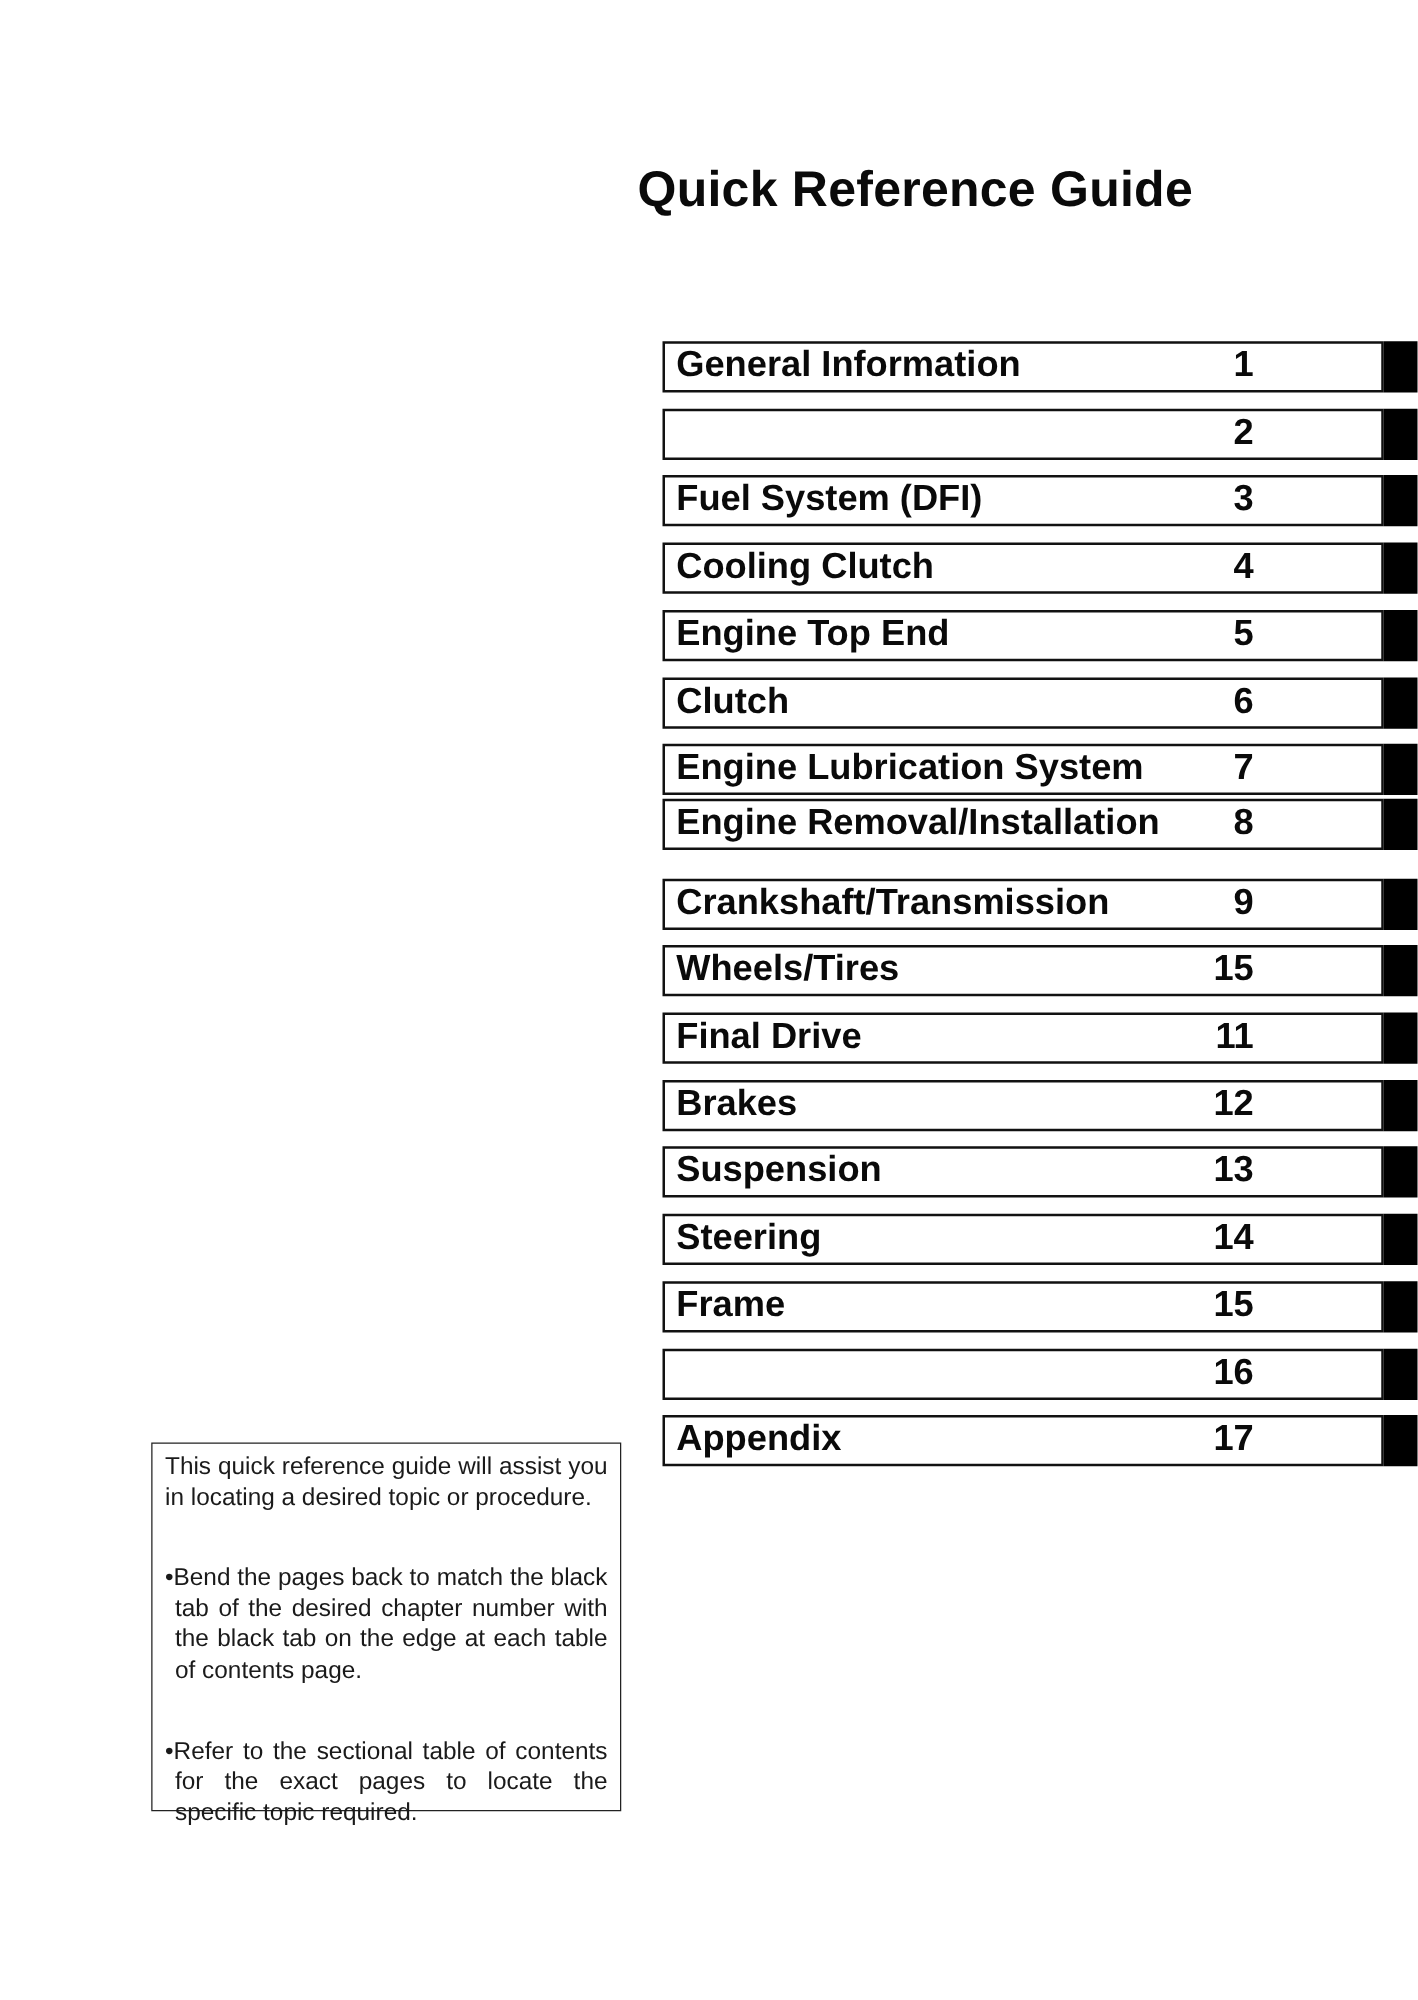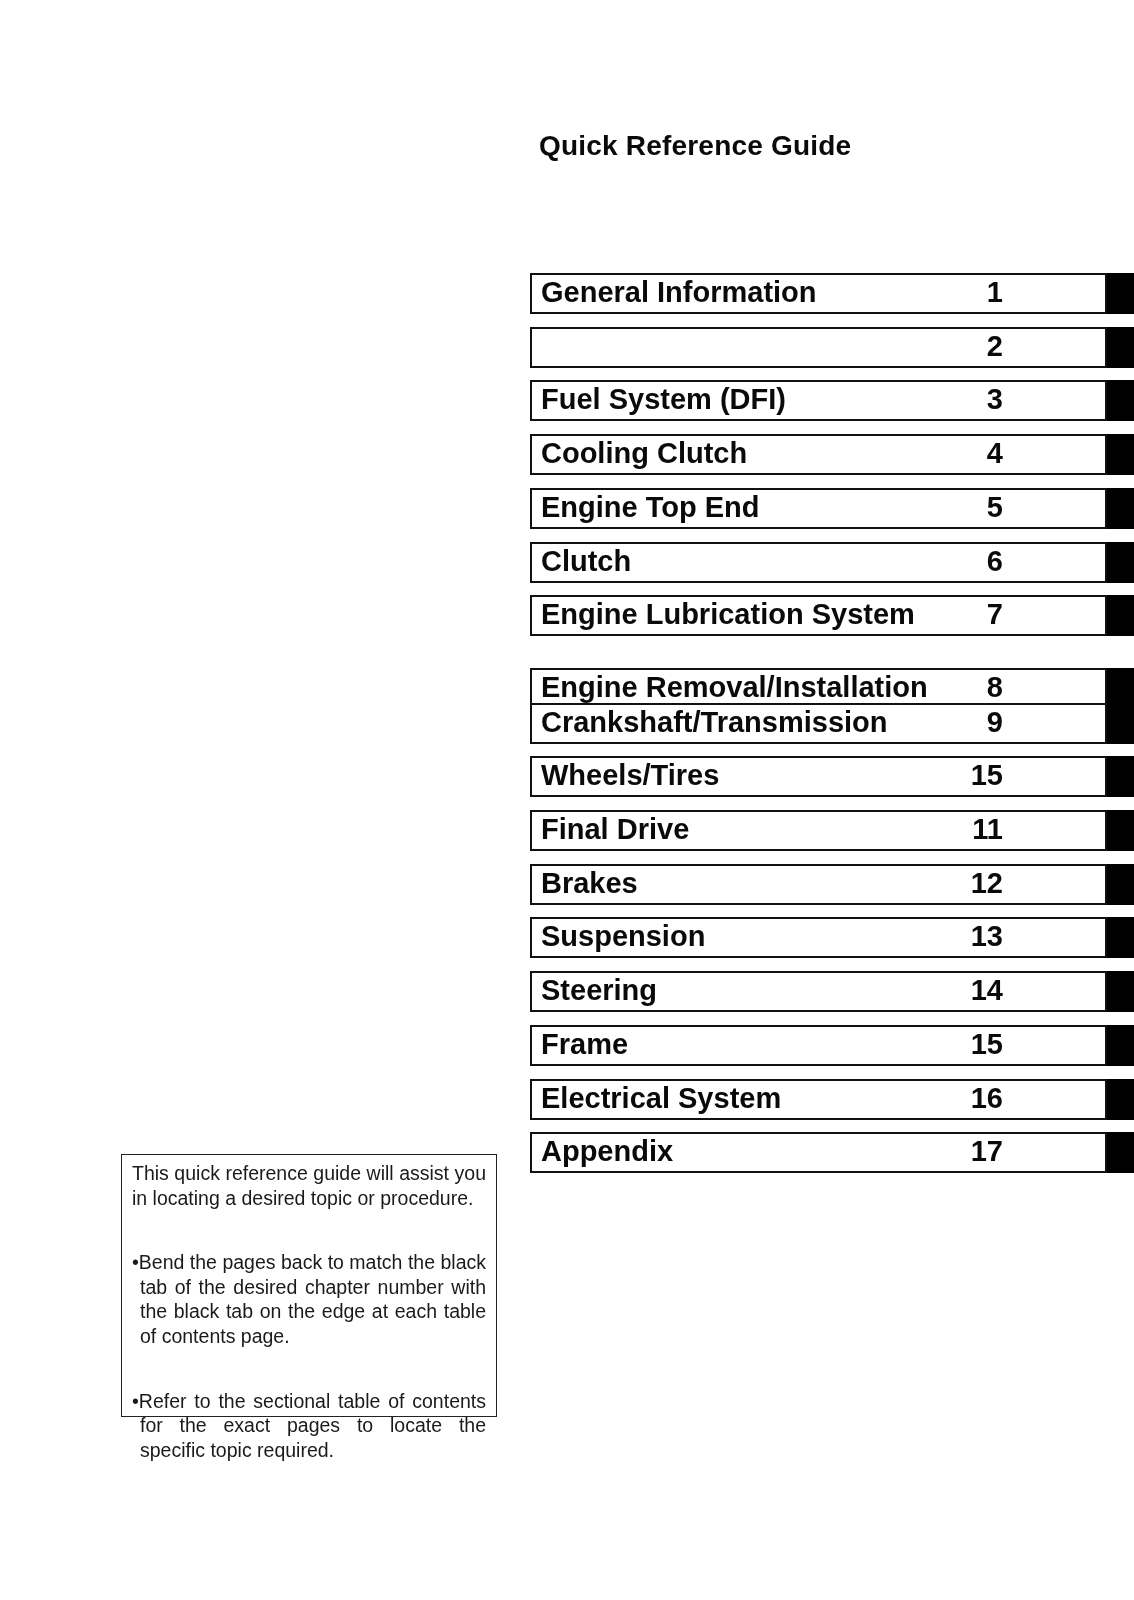--- a/index.html
+++ b/index.html
@@ -1,24 +1,24 @@
 <!DOCTYPE html>
 <html><head>
 <meta charset="utf-8">
 <style>
   html, body { margin:0; padding:0; background:#ffffff; }
   body { width:1134px; height:1600px; position:relative; overflow:hidden; font-family:"Liberation Sans", sans-serif; color:#0a0a0a; }
-  .title { position:absolute; left:539px; top:130px; font-size:28px; font-weight:bold; letter-spacing:0.2px; white-space:nowrap; }
+  .title { position:absolute; left:510px; top:130px; font-size:40px; font-weight:bold; letter-spacing:0.2px; white-space:nowrap; }
   .toc { position:absolute; left:530px; top:273px; width:604px; }
   .row { position:absolute; left:0; width:508px; height:41px; }
   .row .box { position:absolute; left:0; top:0; width:573px; height:37px; border:2px solid #111; background:#fff; }
   .row .label { position:absolute; left:11px; top:2px; font-size:29px; font-weight:bold; line-height:34px; white-space:nowrap; }
   .row .num { position:absolute; right:12px; top:2px; font-size:29px; font-weight:bold; line-height:34px; }
   .row .tab { position:absolute; left:577px; top:0; width:27px; height:41px; background:#000; }
-  .note { position:absolute; left:121px; top:1154px; width:376px; height:263px; border:1.5px solid #222; box-sizing:border-box; padding:6px 10px 0 10px; font-size:19.5px; line-height:24.6px; color:#1a1a1a; }
+  .note { position:absolute; left:121px; top:1154px; width:376px; height:295px; border:1.5px solid #222; box-sizing:border-box; padding:6px 10px 0 10px; font-size:19.5px; line-height:24.6px; color:#1a1a1a; }
   .note p { margin:0; text-align:justify; text-align-last:left; }
   .note .bullet { padding-left:8px; text-indent:-8px;margin-top:40px; }
 </style>
 </head>
 <body>
 
 <div class="title">Quick Reference Guide</div>
 
 <div class="toc">
   <div class="row" style="top:0px">
@@ -55,21 +55,21 @@
     <span class="label">Clutch</span>
     <span class="num" style="right:35px">6</span>
     <div class="tab"></div>
   </div>
   <div class="row" style="top:322.2px">
     <div class="box"></div>
     <span class="label">Engine Lubrication System</span>
     <span class="num" style="right:35px">7</span>
     <div class="tab"></div>
   </div>
-  <div class="row" style="top:395px">
+  <div class="row" style="top:366px">
     <div class="box"></div>
     <span class="label">Engine Removal/Installation</span>
     <span class="num" style="right:35px">8</span>
     <div class="tab"></div>
   </div>
   <div class="row" style="top:429.6px">
     <div class="box"></div>
     <span class="label">Crankshaft/Transmission</span>
     <span class="num" style="right:35px">9</span>
     <div class="tab"></div>
@@ -105,21 +105,20 @@
     <div class="tab"></div>
   </div>
   <div class="row" style="top:751.8px">
     <div class="box"></div>
     <span class="label">Frame</span>
     <span class="num" style="right:35px">15</span>
     <div class="tab"></div>
   </div>
   <div class="row" style="top:805.5px">
     <div class="box"></div>
-    <span class="label">Electrical System</span>
     <span class="num" style="right:35px">16</span>
     <div class="tab"></div>
   </div>
   <div class="row" style="top:859.2px">
     <div class="box"></div>
     <span class="label">Appendix</span>
     <span class="num" style="right:35px">17</span>
     <div class="tab"></div>
   </div>
 </div>

